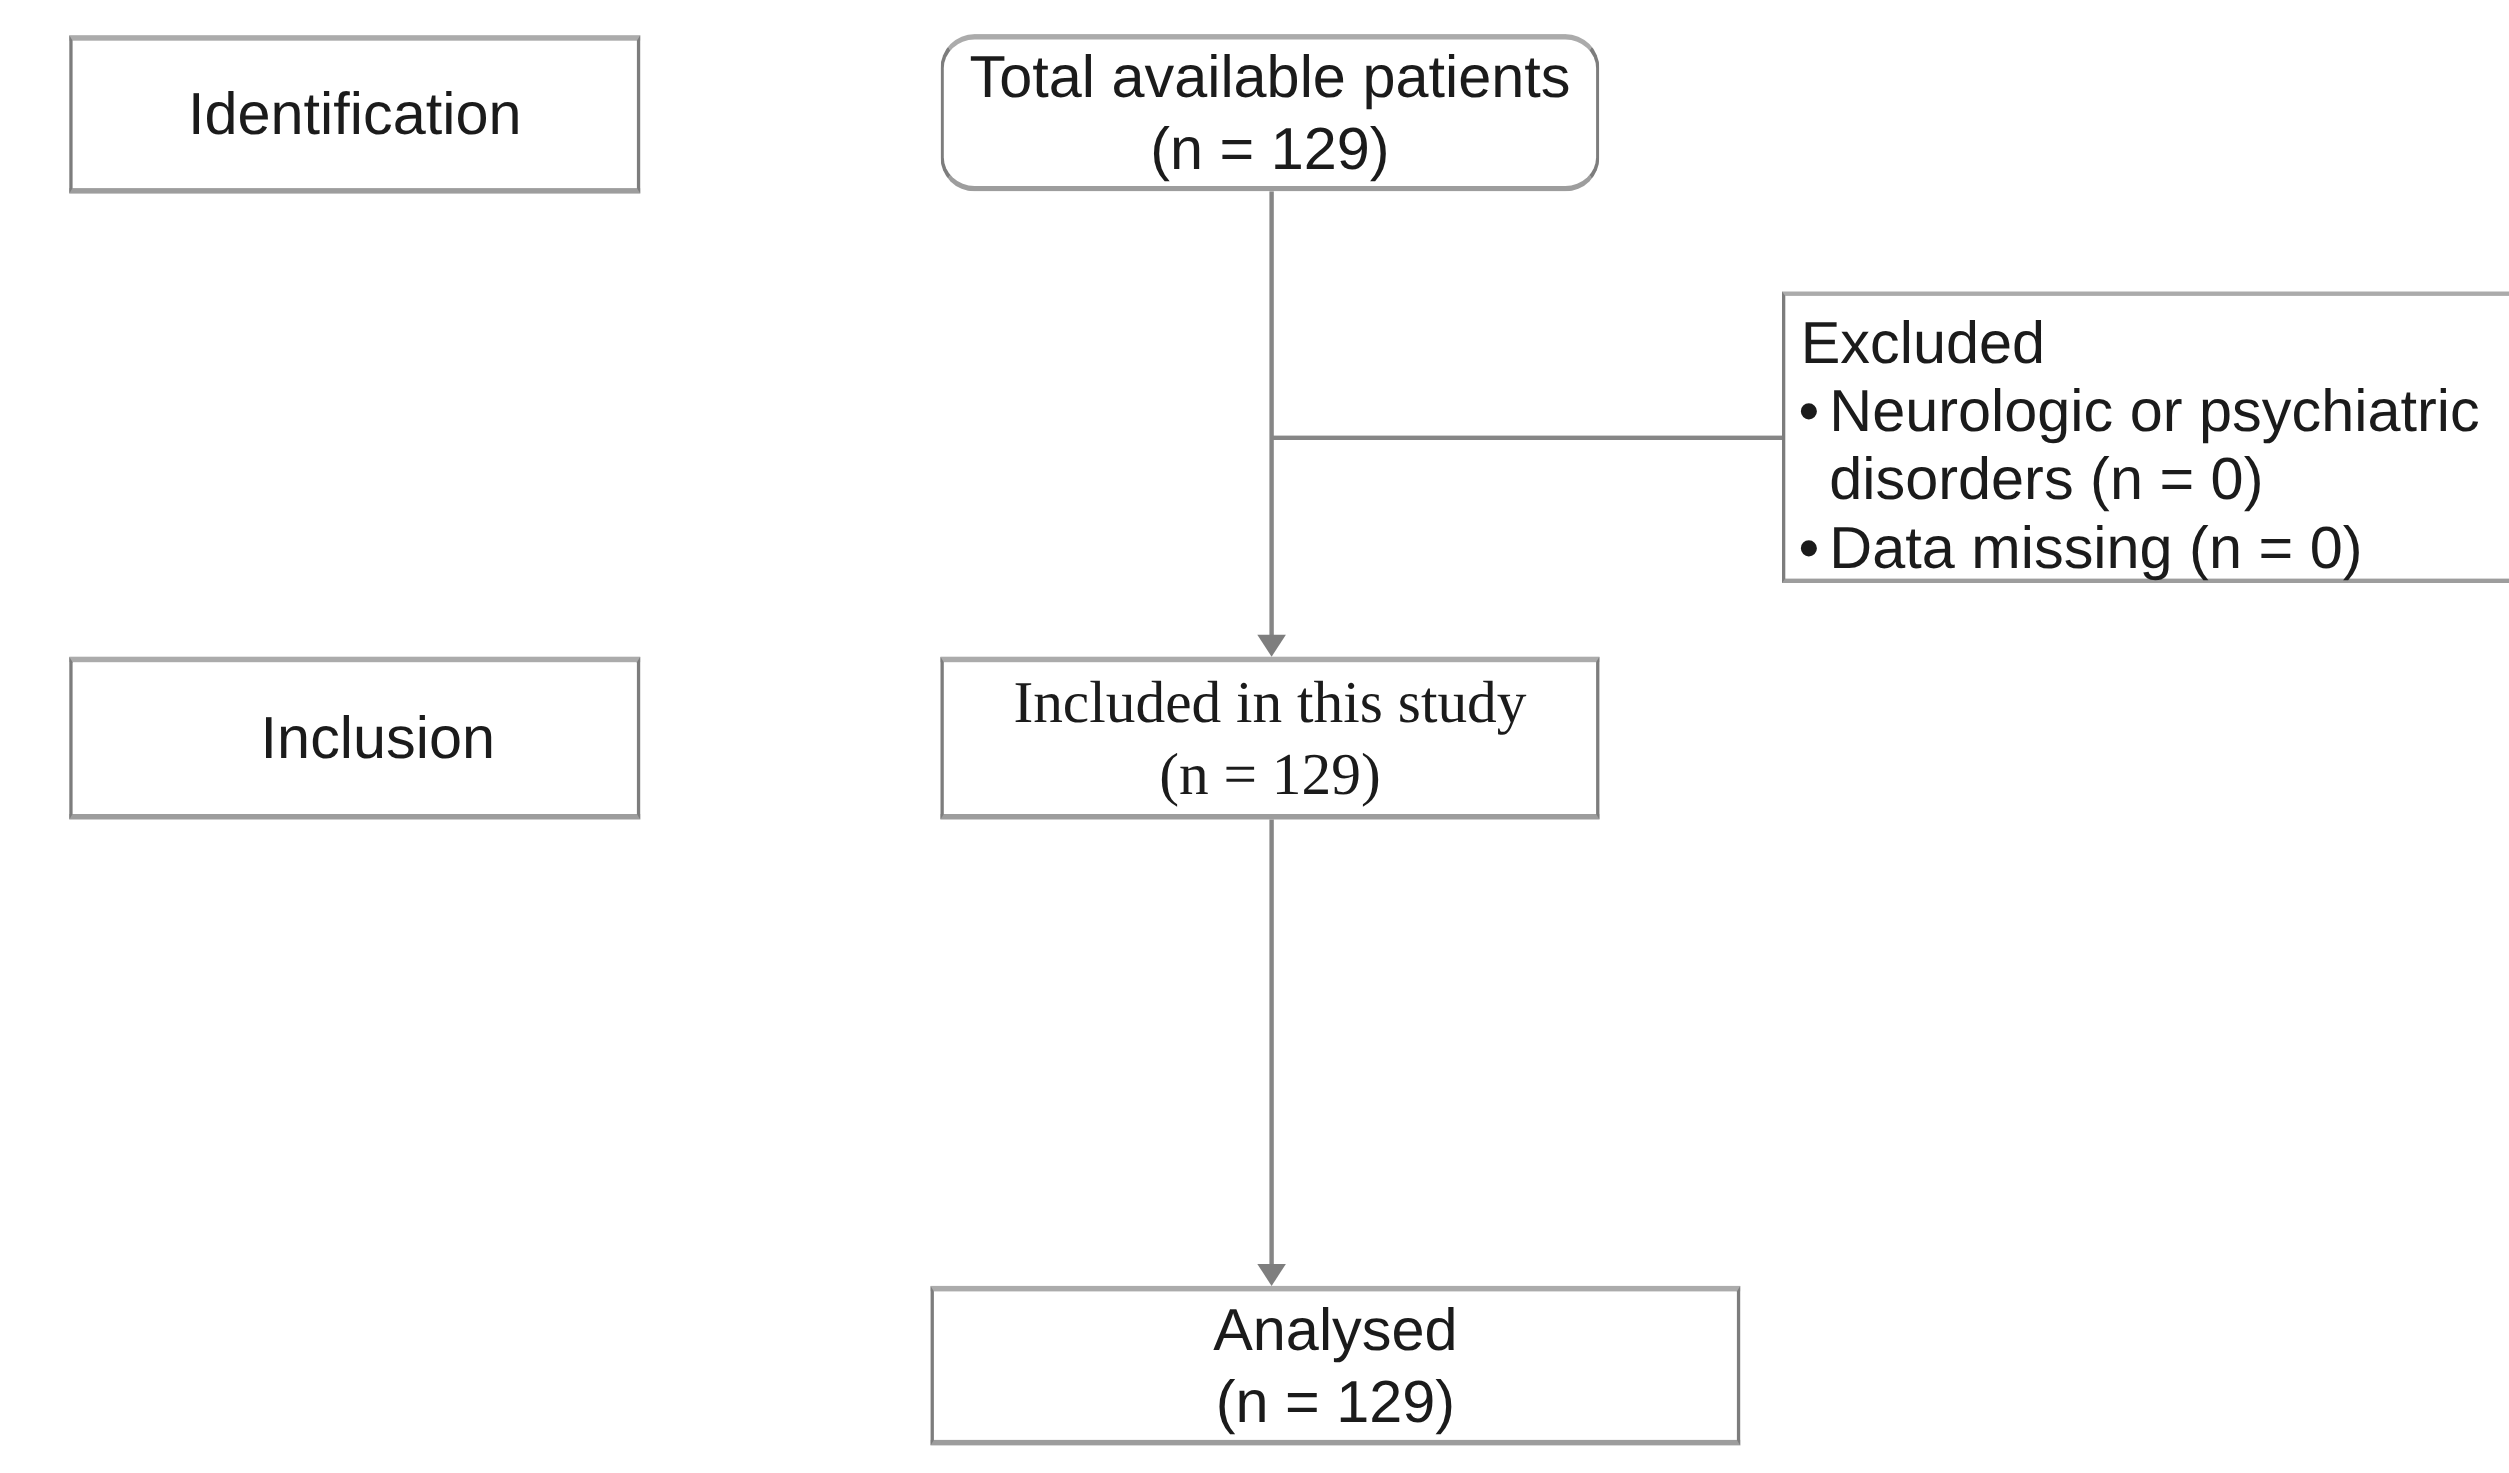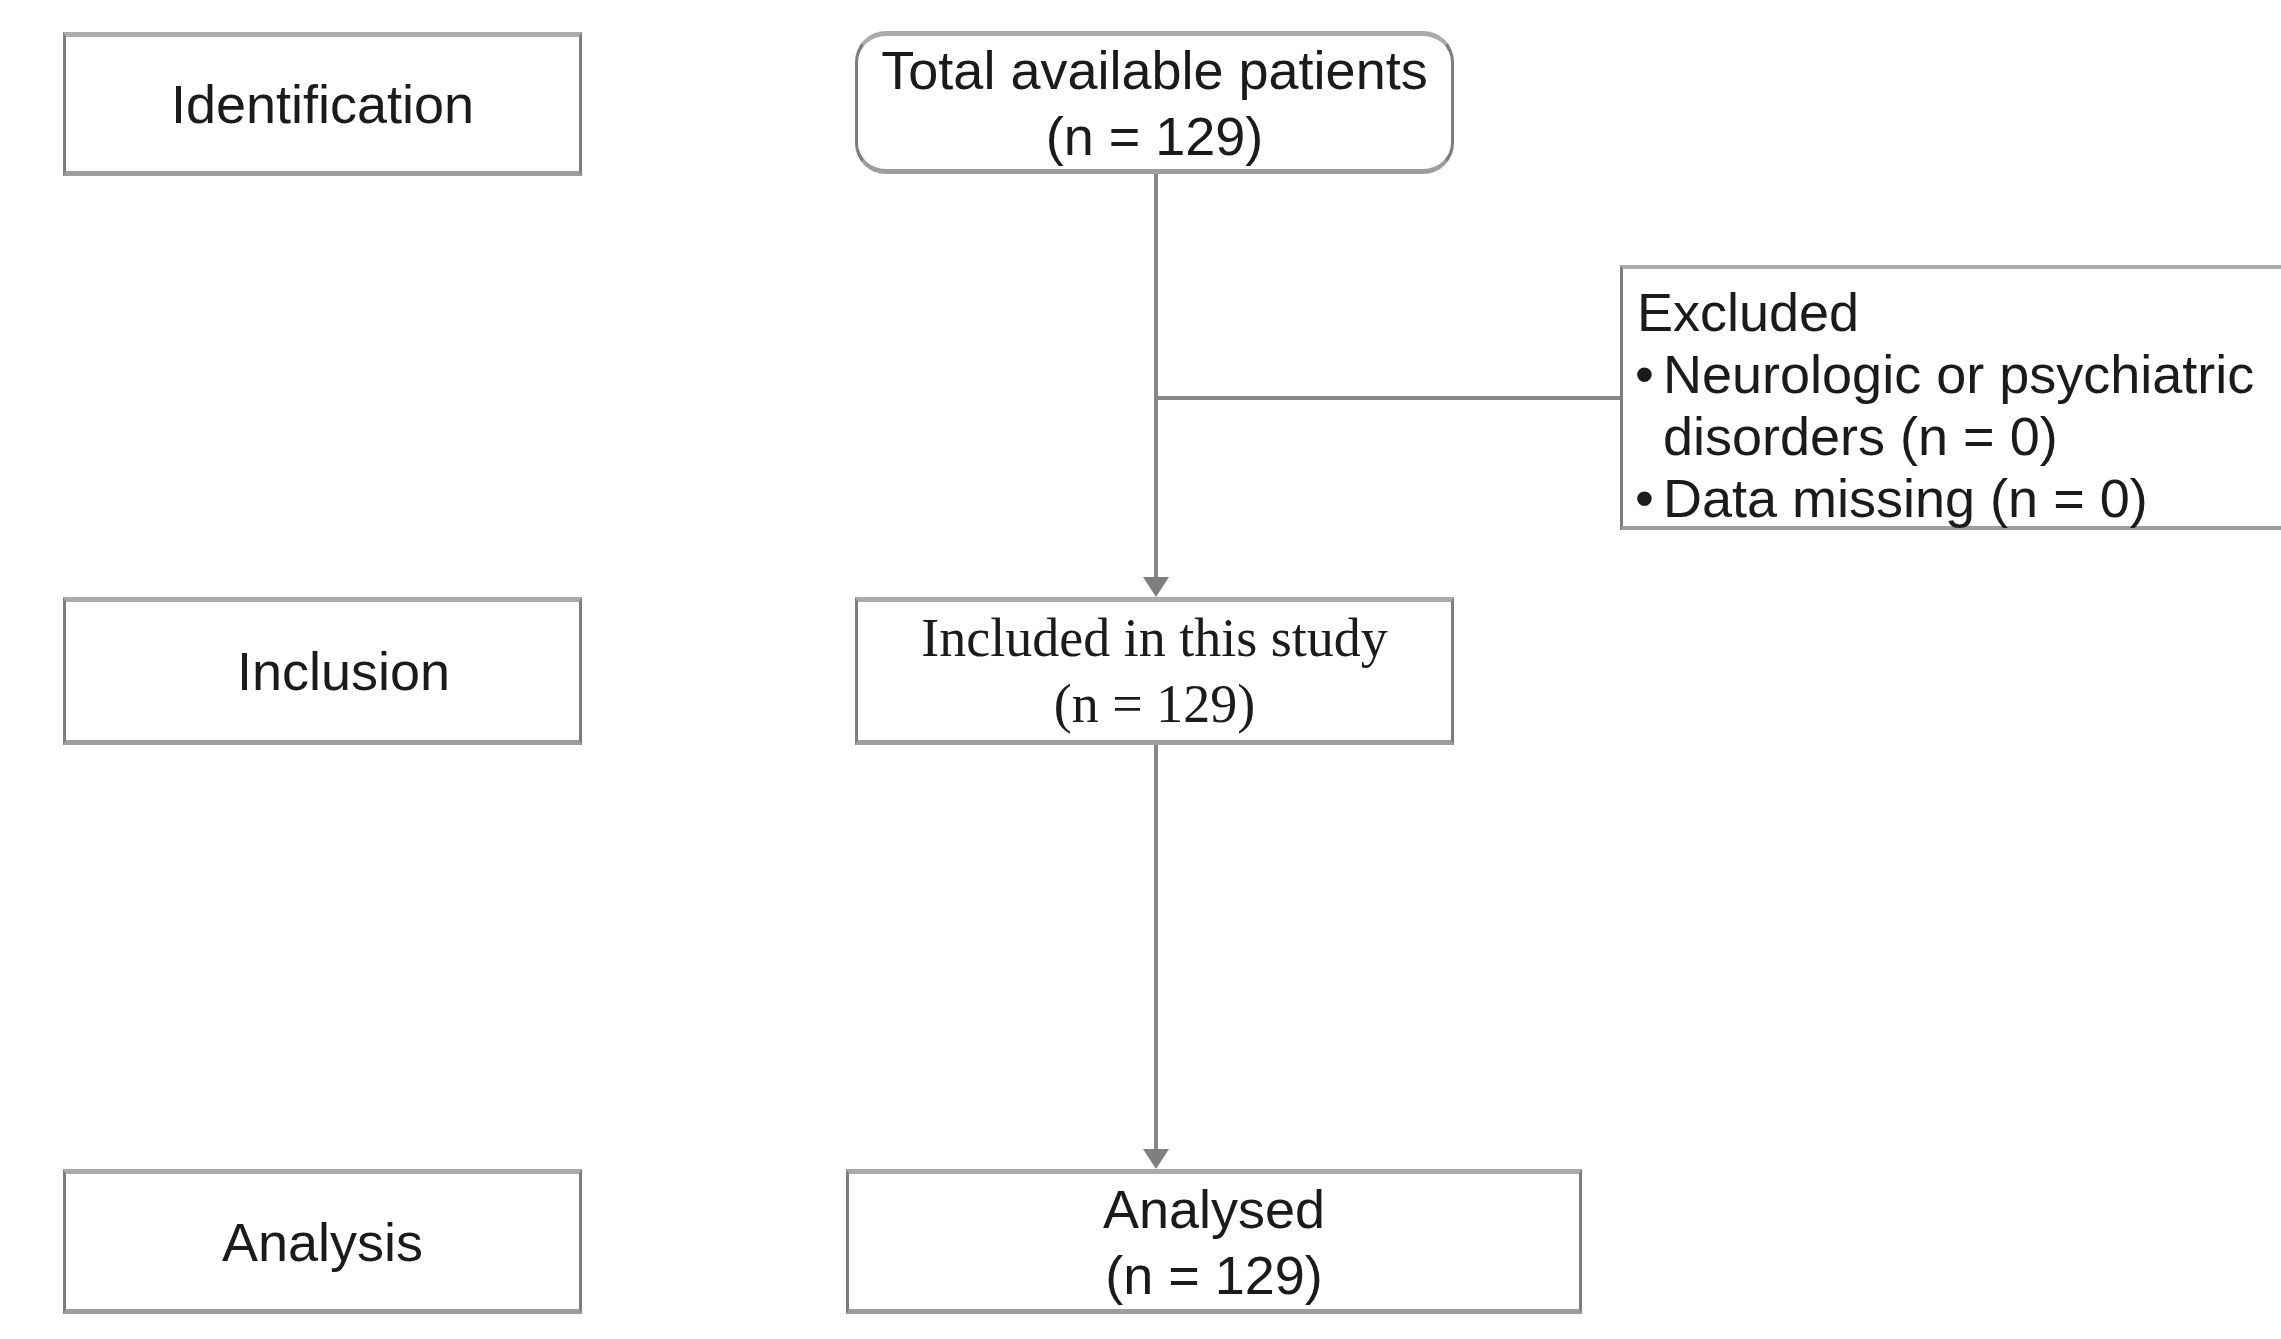--- a/index.html
+++ b/index.html
@@ -84,23 +84,20 @@
 <body>
 
 <div id="canvas">
 
   <div class="box centered stage-identification">
     <span>Identification</span>
   </div>
   <div class="box centered stage-inclusion">
     <span>Inclusion</span>
   </div>
-  <div class="box centered stage-analysis">
-    <span>Analysis</span>
-  </div>
 
   <div class="box centered flow-total">
     <span>Total available patients</span>
     <span>(n = 129)</span>
   </div>
   <div class="box centered flow-included">
     <span>Included in this study</span>
     <span>(n = 129)</span>
   </div>
   <div class="box centered flow-analysed">

